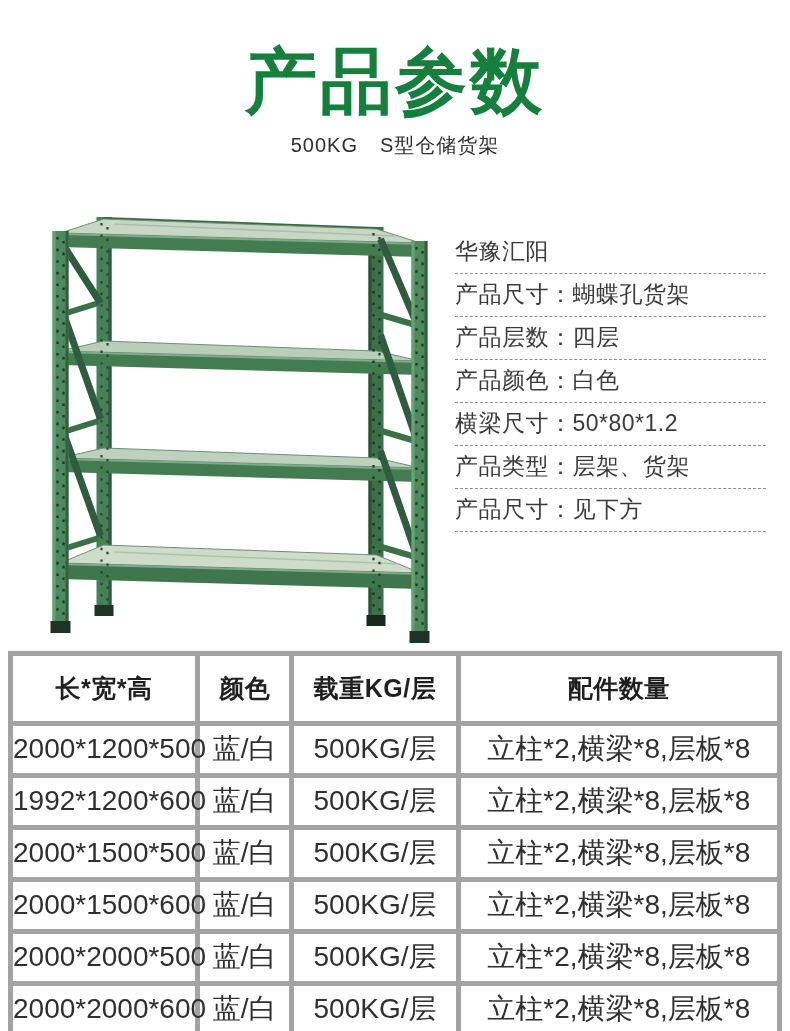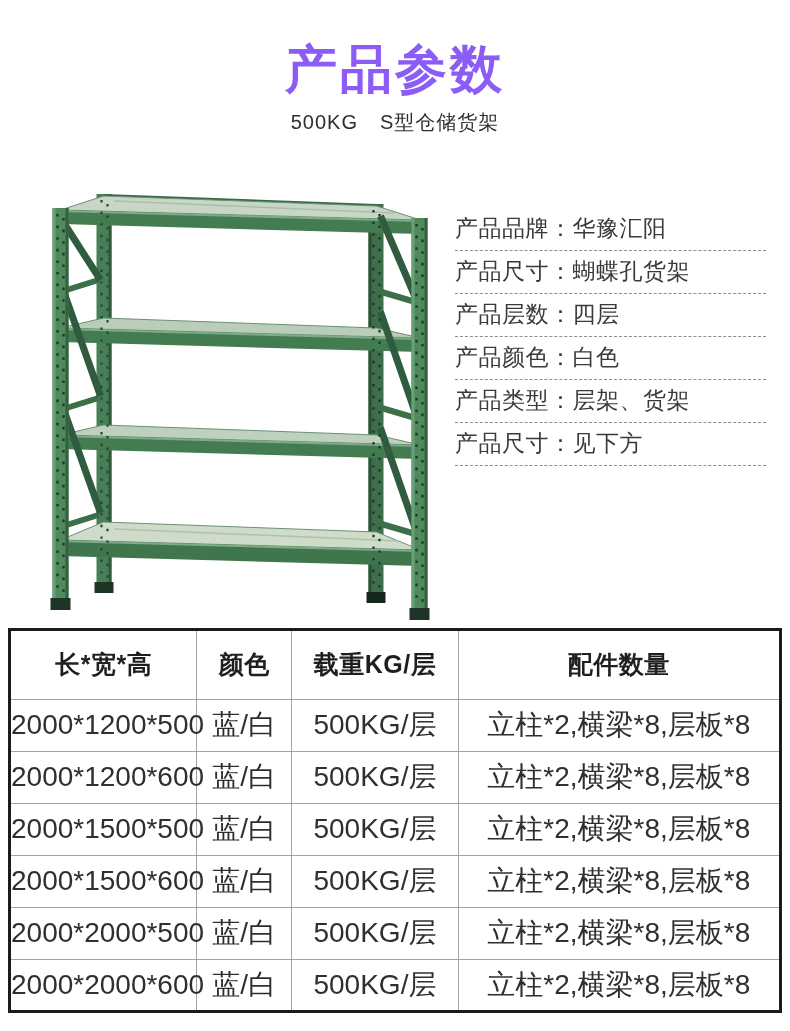--- a/index.html
+++ b/index.html
@@ -2,38 +2,38 @@
 <html><head>
 <meta charset="utf-8">
 <style>
   * { margin:0; padding:0; box-sizing:border-box; }
   html,body { background:#ffffff; }
   body { font-family:"Liberation Sans","DejaVu Sans",sans-serif; color:#333; }
   .page { position:relative; width:790px; height:1031px; background:#fff; overflow:hidden; margin:0 auto; }
 
   
   .hdr { padding-top:40px; text-align:center; }
-  .title { font-size:52px; font-weight:900; color:#8b5cf6; letter-spacing:3px; line-height:1.15; }
+  .title { font-size:72px; font-weight:900; color:#15803d; letter-spacing:3px; line-height:1.15; }
   .subtitle { margin-top:9px; font-size:20px; color:#2e2e2e; letter-spacing:1px; }
   .subtitle .gap { display:inline-block; width:22px; }
 
   
   .product { position:relative; height:448px; margin-top:44px; }
   .shelf-wrap { position:absolute; left:12px; top:0; width:440px; height:440px; }
   .shelf-wrap svg { width:100%; height:100%; display:block; }
 
   .specs { position:absolute; left:455px; top:28px; width:311px; list-style:none; }
   .specs li { display:flex; align-items:center; height:43px; border-bottom:1px dashed #8d8d8d; font-size:23px; color:#3a3a3a; letter-spacing:0.5px; }
   .specs li .lbl { white-space:pre; }
   .specs li .val { white-space:pre; }
   .specs li.tail { justify-content:flex-end; }
 
   
   .size-table { width:774px; margin:0 8px; border-collapse:collapse; table-layout:fixed; }
-  .size-table th, .size-table td { border:1px solid #a3a3a3; text-align:center; vertical-align:middle; }
+  .size-table th, .size-table td { border:5px solid #a3a3a3; text-align:center; vertical-align:middle; }
   .size-table { border:3px solid #1b1b1b; }
   .size-table thead th { height:70px; font-size:25px; font-weight:bold; color:#1f1f1f; letter-spacing:0.5px; }
   .size-table tbody td { height:52px; font-size:28px; color:#2f2f2f; }
   .col1 { width:24.3%; } .col2 { width:12.3%; } .col3 { width:21.6%; } .col4 { width:41.8%; }
 </style>
 </head>
 <body>
 
 <div class="page">
 
@@ -105,34 +105,37 @@
         <line x1="408" y1="48" x2="408" y2="424" stroke="#1f3a29" stroke-width="2.4" stroke-dasharray="2.6 9"></line>
         <line x1="87" y1="20" x2="87" y2="400" stroke="#244831" stroke-width="2.2" stroke-dasharray="2.4 9.2"></line>
         <line x1="93" y1="24" x2="93" y2="400" stroke="#244831" stroke-width="2.2" stroke-dasharray="2.4 9.2"></line>
         <line x1="359" y1="30" x2="359" y2="410" stroke="#1c3625" stroke-width="2.2" stroke-dasharray="2.4 9.2"></line>
         <line x1="365" y1="34" x2="365" y2="410" stroke="#1c3625" stroke-width="2.2" stroke-dasharray="2.4 9.2"></line>
       </svg>
     </div>
 
     <ul class="specs">
       <li>
-          <span class="lbl">产品品牌：</span>
           <span class="val">华豫汇阳</span>
         </li>
       <li>
           <span class="lbl">产品尺寸：</span>
           <span class="val">蝴蝶孔货架</span>
         </li>
       <li>
           <span class="lbl">产品层数：</span>
           <span class="val">四层</span>
         </li>
       <li>
           <span class="lbl">产品颜色：</span>
           <span class="val">白色</span>
+        </li>
+      <li>
+          <span class="lbl">横梁尺寸：</span>
+          <span class="val">50*80*1.2</span>
         </li>
       <li>
           <span class="lbl">产品类型：</span>
           <span class="val">层架、货架</span>
         </li>
       <li>
           <span class="lbl">产品尺寸：</span>
           <span class="val">见下方</span>
         </li>
     </ul>
@@ -154,21 +157,21 @@
       </tr>
     </thead>
     <tbody>
       <tr>
         <td>2000*1200*500</td>
         <td>蓝/白</td>
         <td>500KG/层</td>
         <td>立柱*2,横梁*8,层板*8</td>
       </tr>
       <tr>
-        <td>2000*1200*600</td>
+        <td>1992*1200*600</td>
         <td>蓝/白</td>
         <td>500KG/层</td>
         <td>立柱*2,横梁*8,层板*8</td>
       </tr>
       <tr>
         <td>2000*1500*500</td>
         <td>蓝/白</td>
         <td>500KG/层</td>
         <td>立柱*2,横梁*8,层板*8</td>
       </tr>

